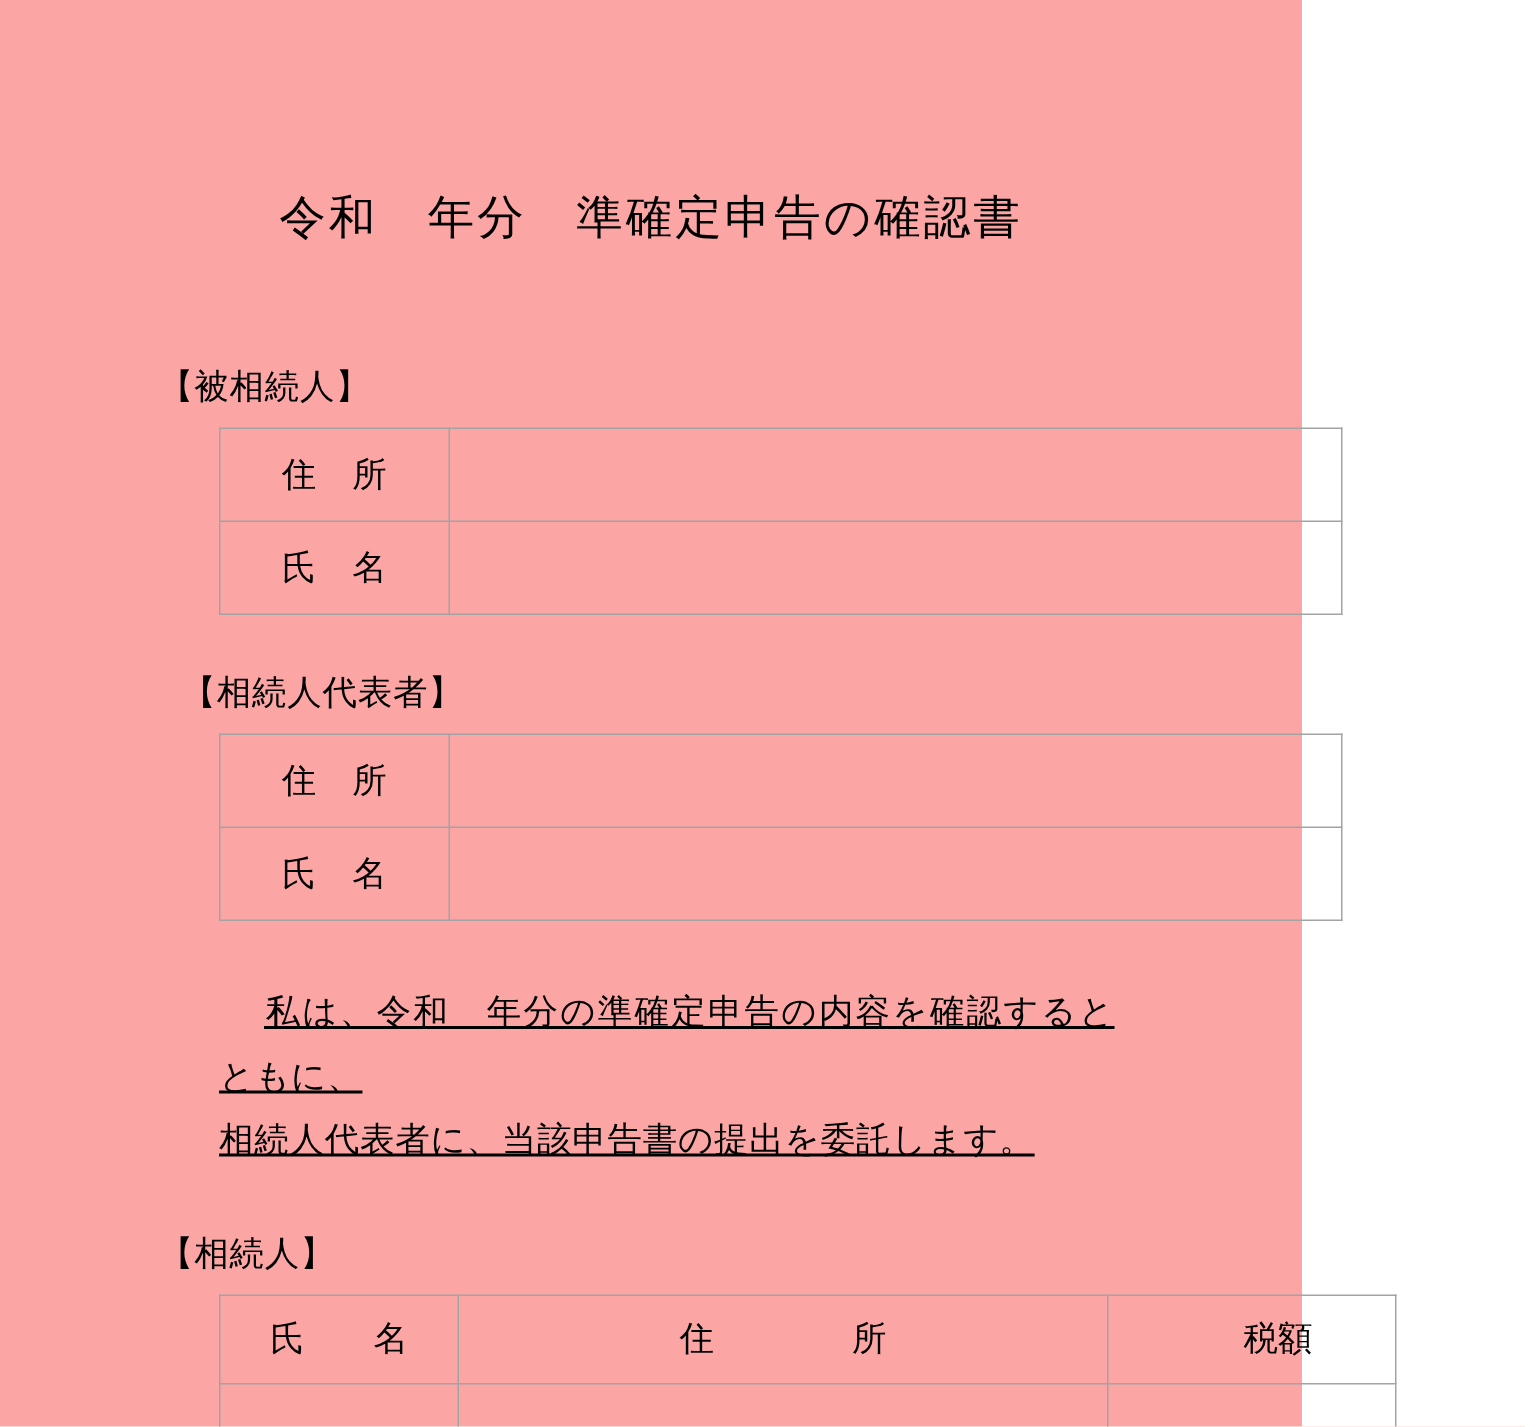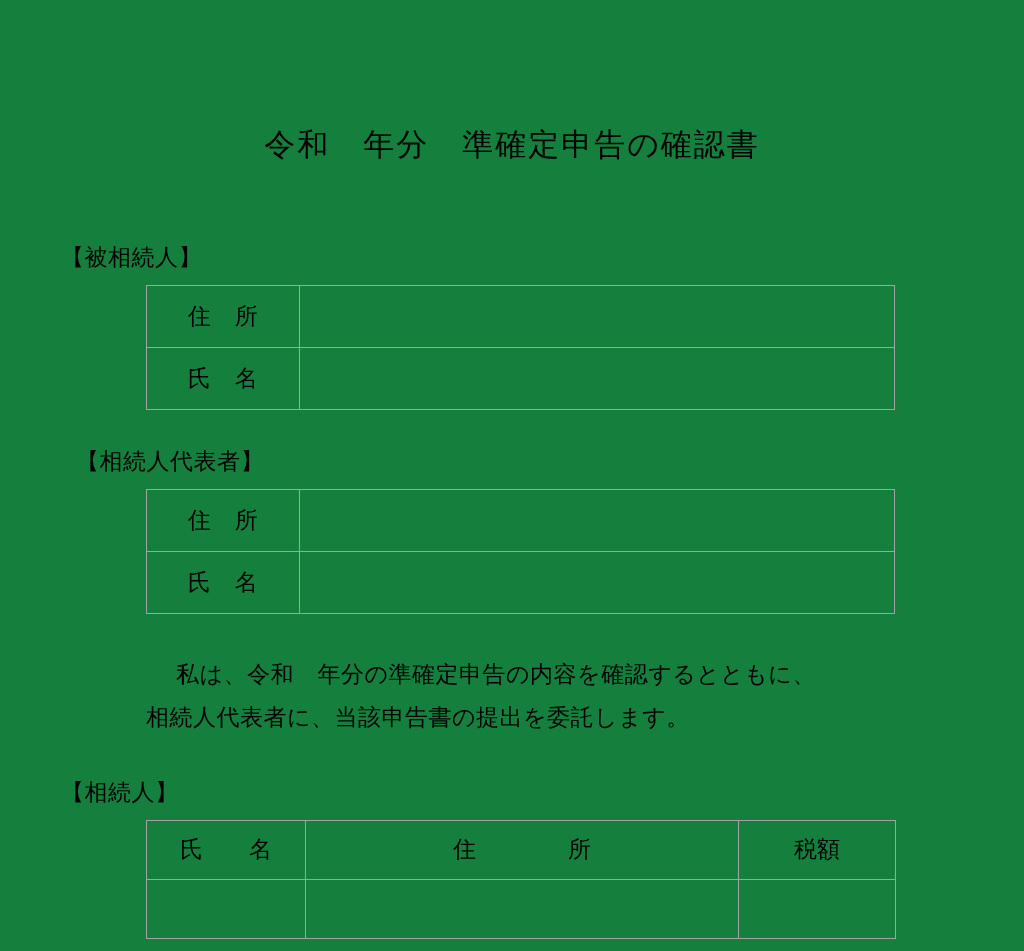--- a/index.html
+++ b/index.html
@@ -9,38 +9,38 @@
   }
   body {
     width: 1024px;
     height: 951px;
     font-family: "Liberation Serif", "DejaVu Serif", serif;
     color: #000000;
     overflow: hidden;
   }
   .page {
     position: relative;
-    width: 1024px;
+    width: 868px;
     height: 951px;
-    background: #15803d;
+    background: #fca5a5;
     box-sizing: border-box;
   }
   .doc-title {
     text-align: center;
     font-size: 31px;
     letter-spacing: 2px;
     margin: 0;
     padding-top: 126px;
     font-weight: normal;
     line-height: 1.2;
   }
   .section-label {
     font-size: 23px;
     margin: 0;
-    padding-left: 61px;
+    padding-left: 106px;
     line-height: 1.3;
     letter-spacing: 0.5px;
   }
   .label-decedent { padding-top: 80px; }
   .label-rep      { padding-top: 37px; margin-left: 15px; }
   .label-heirs    { padding-top: 39px; }
 
   table.form-table {
     border-collapse: collapse;
     margin-left: 146px;
@@ -72,28 +72,29 @@
   }
   .body-para {
     font-size: 23px;
     line-height: 1.85;
     margin: 0;
     padding-left: 146px;
     padding-right: 125px;
     padding-top: 40px;
     letter-spacing: 0.5px;
     text-align: justify;
+    text-decoration: underline;
   }
   .body-para .indent { display: inline-block; width: 30px; }
 
   
   .heirs-table { width: 748px; }
   .heirs-table .h-name { width: 158px; }
   .heirs-table .h-addr { width: 432px; }
-  .heirs-table .h-tax  { width: 156px; }
+  .heirs-table .h-tax  { width: 156px; padding-left: 35px; }
   .heirs-table th {
     height: 58px;
     text-align: center;
     font-size: 23px;
   }
   .heirs-table td { height: 58px; }
 </style>
 </head>
 <body>
 

